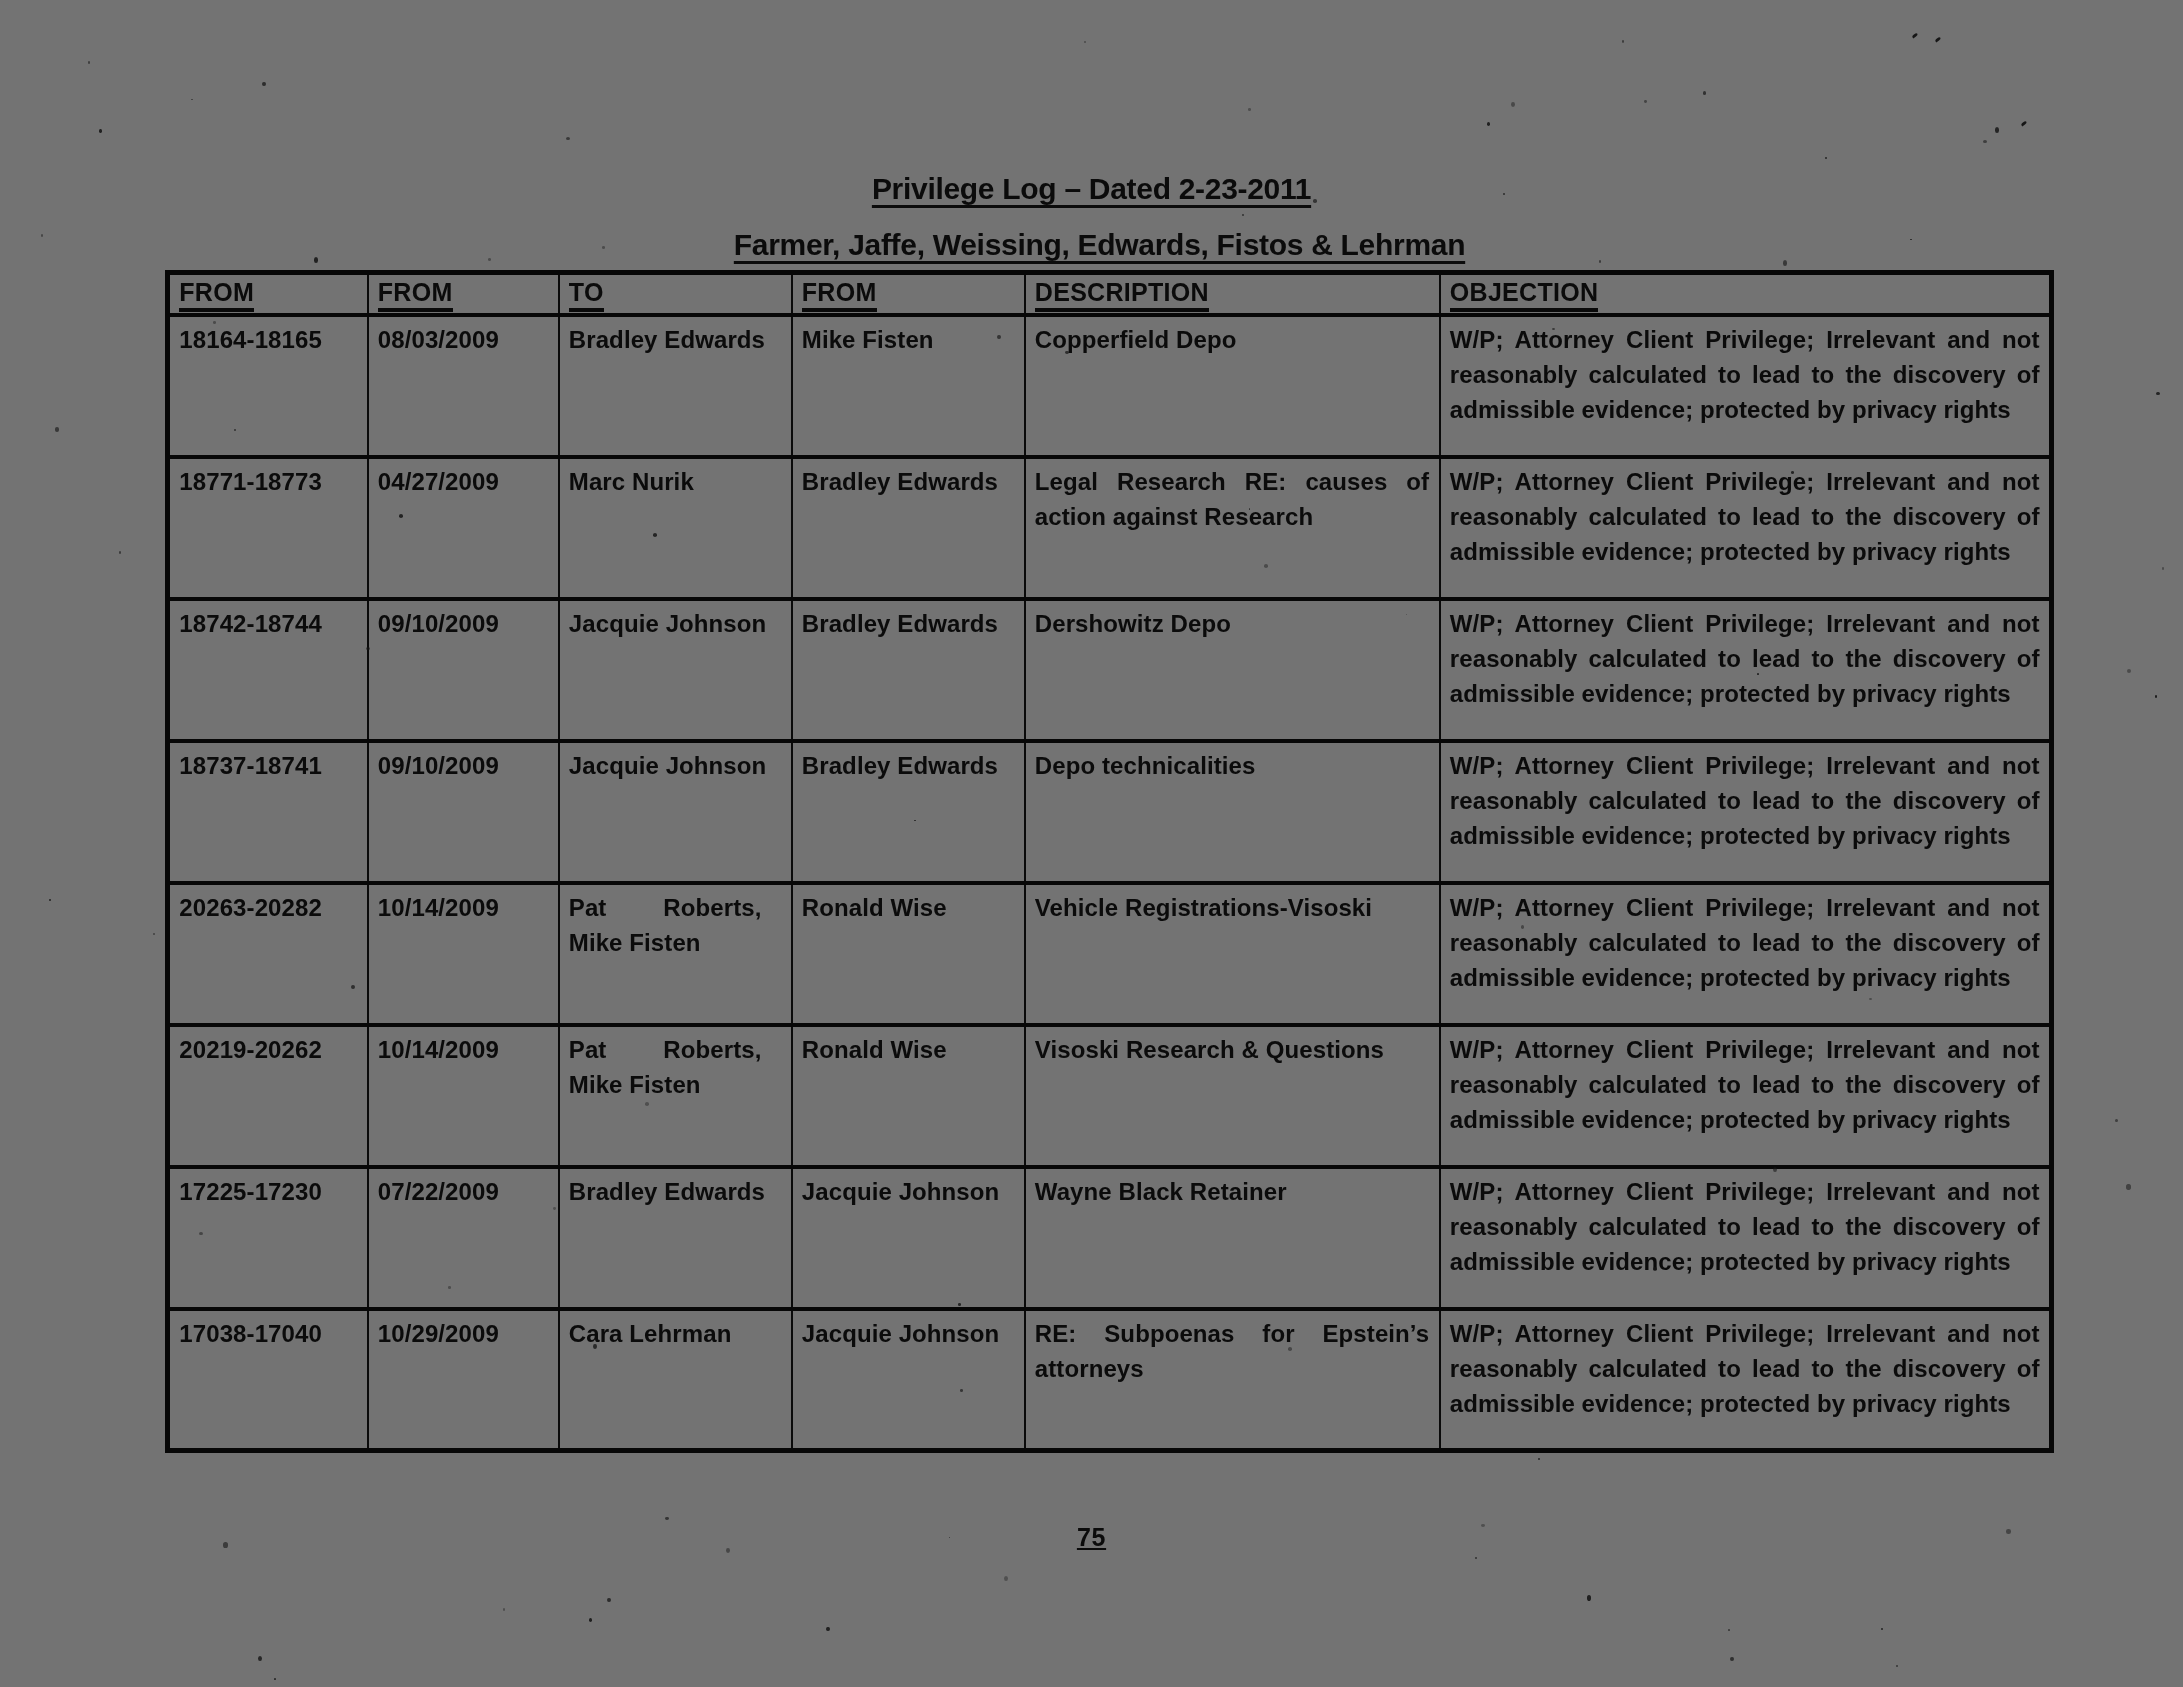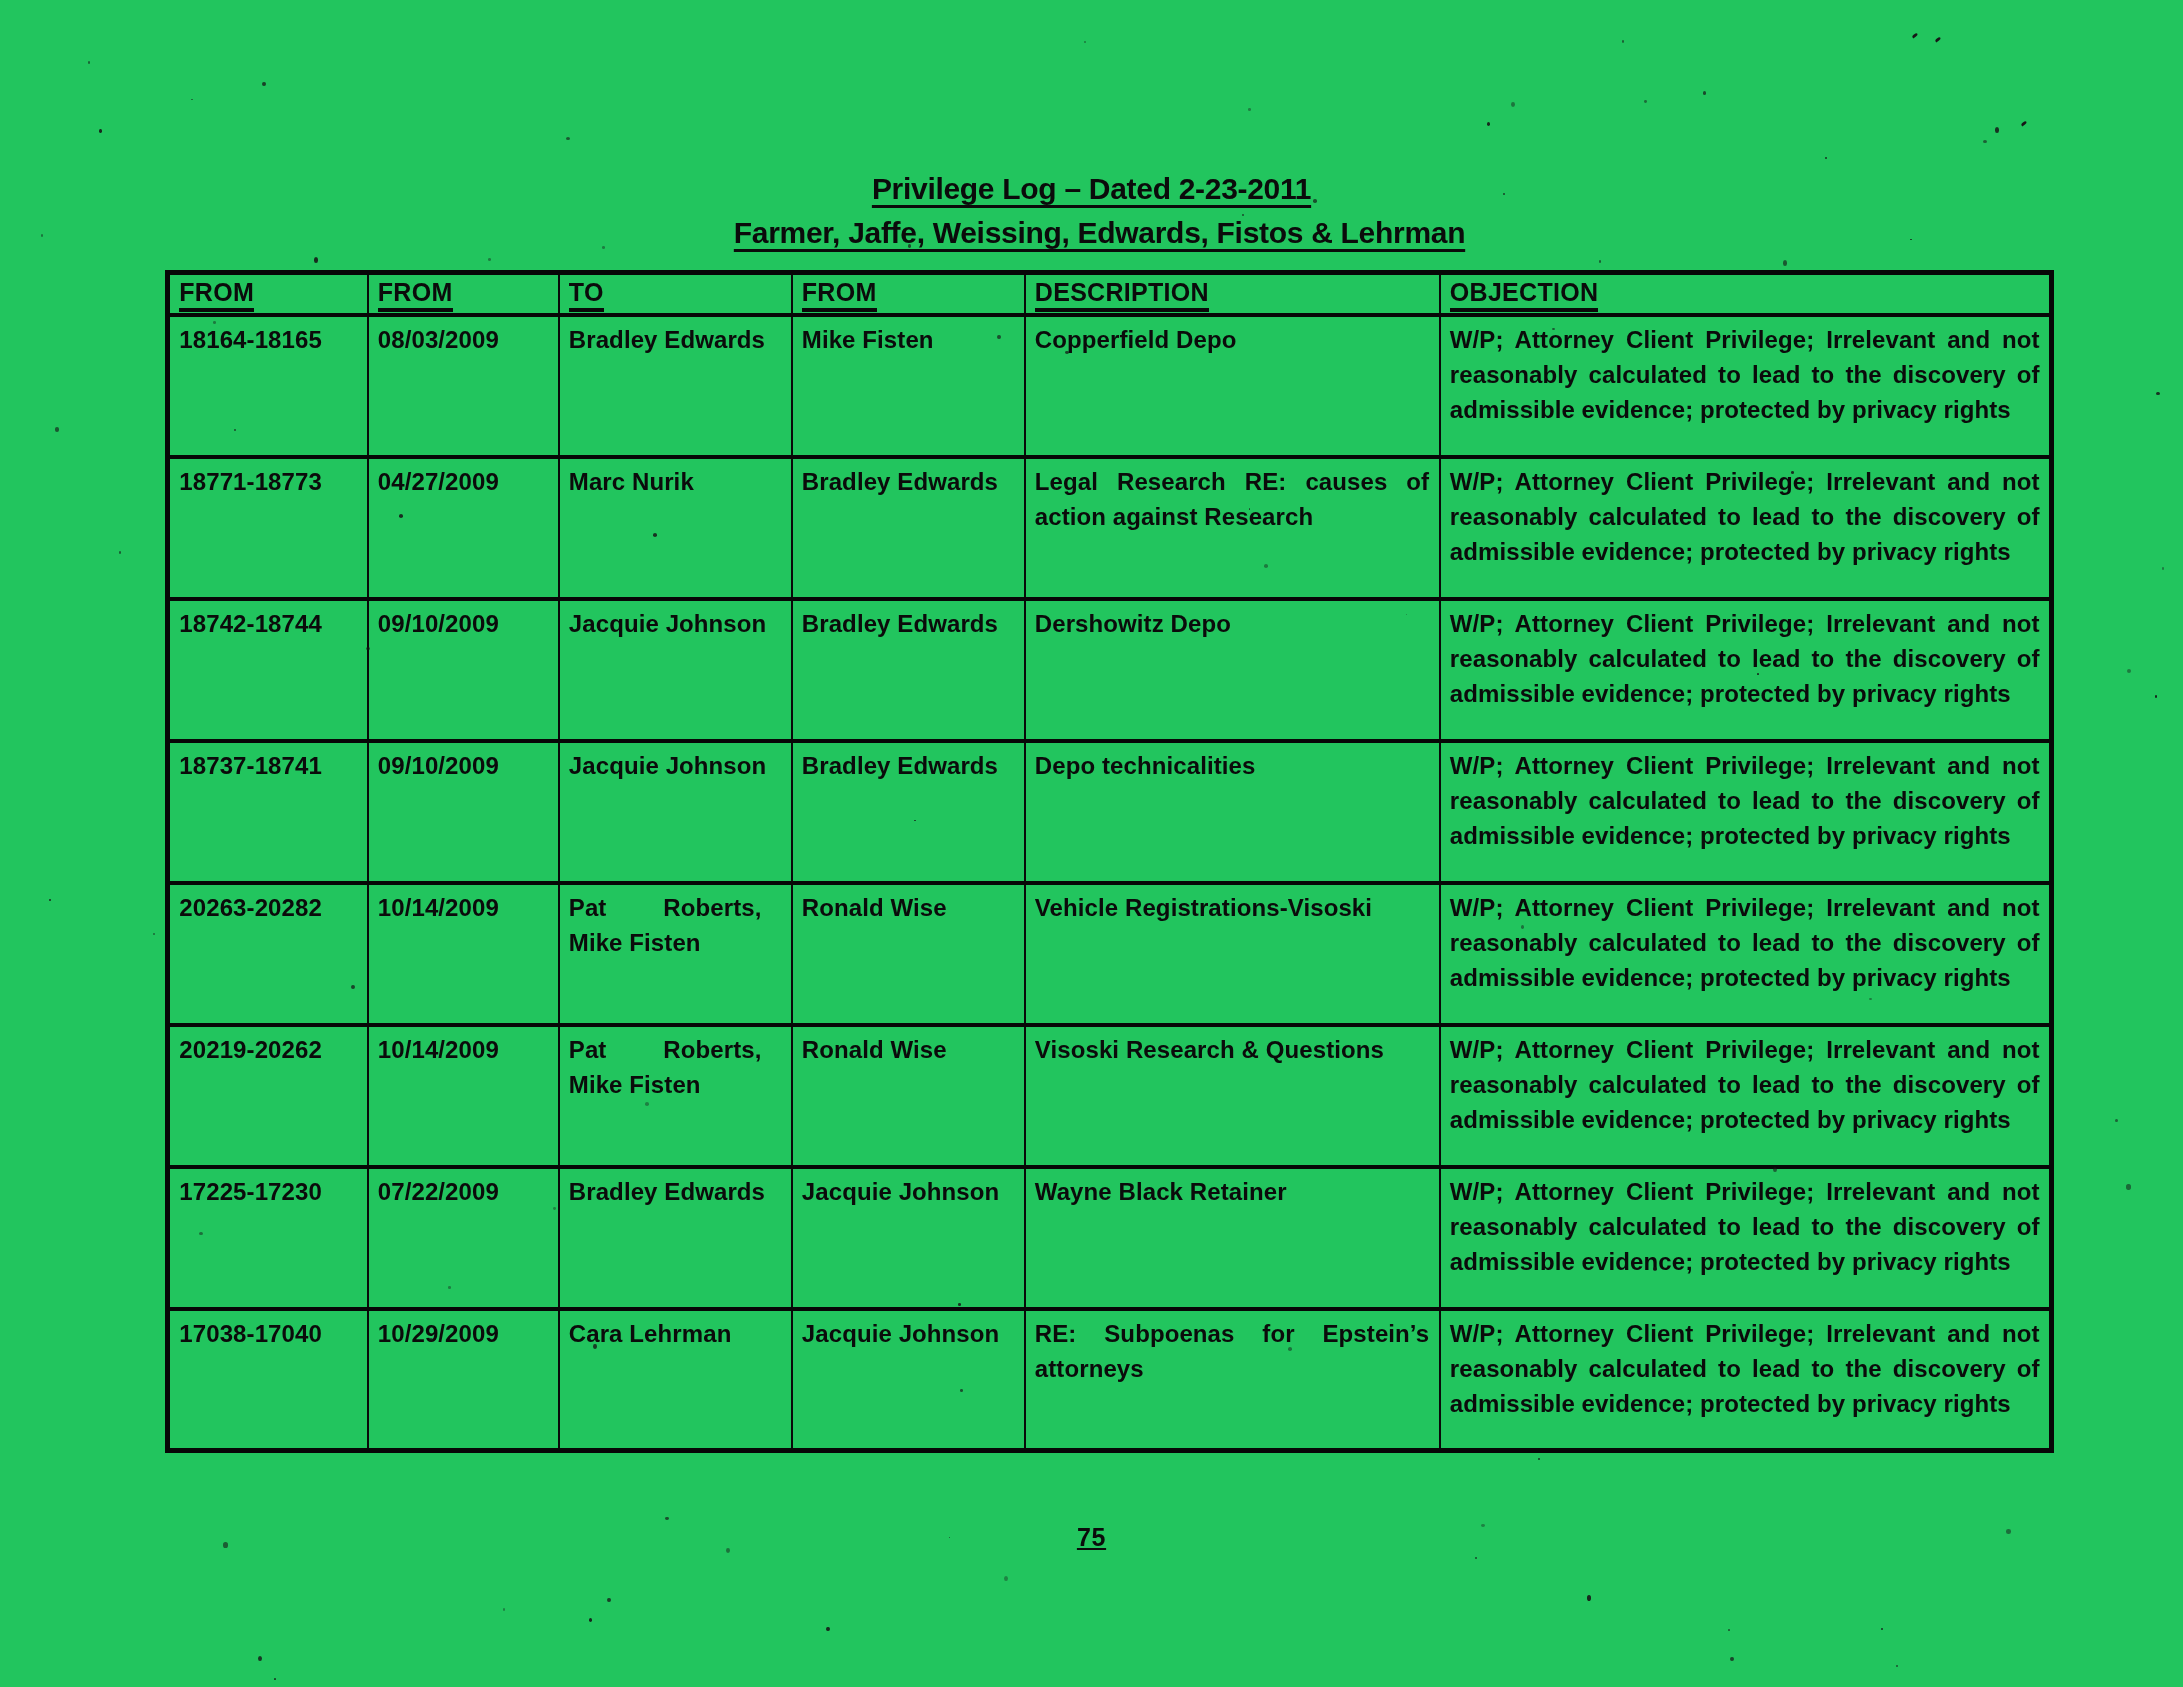--- a/index.html
+++ b/index.html
@@ -13,42 +13,42 @@
     overflow: hidden;
     position: relative;
     font-family: "Liberation Sans", sans-serif;
     color: #0b0b0b;
   }
   .page {
     position: absolute;
     left: 0; top: 0;
     width: 2183px;
     height: 1687px;
-    background: #22c55e;
+    background: #737373;
   }
 
   
   .title-block {
     position: absolute;
     top: 167px;
     left: 0;
     width: 100%;
     text-align: center;
     font-weight: 700;
     font-size: 30px;
     line-height: 44px;
     letter-spacing: -0.3px;
   }
   .title-line {
     display: inline-block;
     text-decoration: underline;
     text-decoration-thickness: 3.3px;
     text-underline-offset: 6px;
   }
-  .title-block .row2 { display: block; margin-top: 0; padding-left: 16px; }
+  .title-block .row2 { display: block; margin-top: 12px; padding-left: 16px; }
 
   
   table.privilege-log {
     position: absolute;
     left: 165px;
     top: 270px;
     width: 1884px;
     table-layout: fixed;
     border-collapse: collapse;
     border: 5.3px solid #070707;

